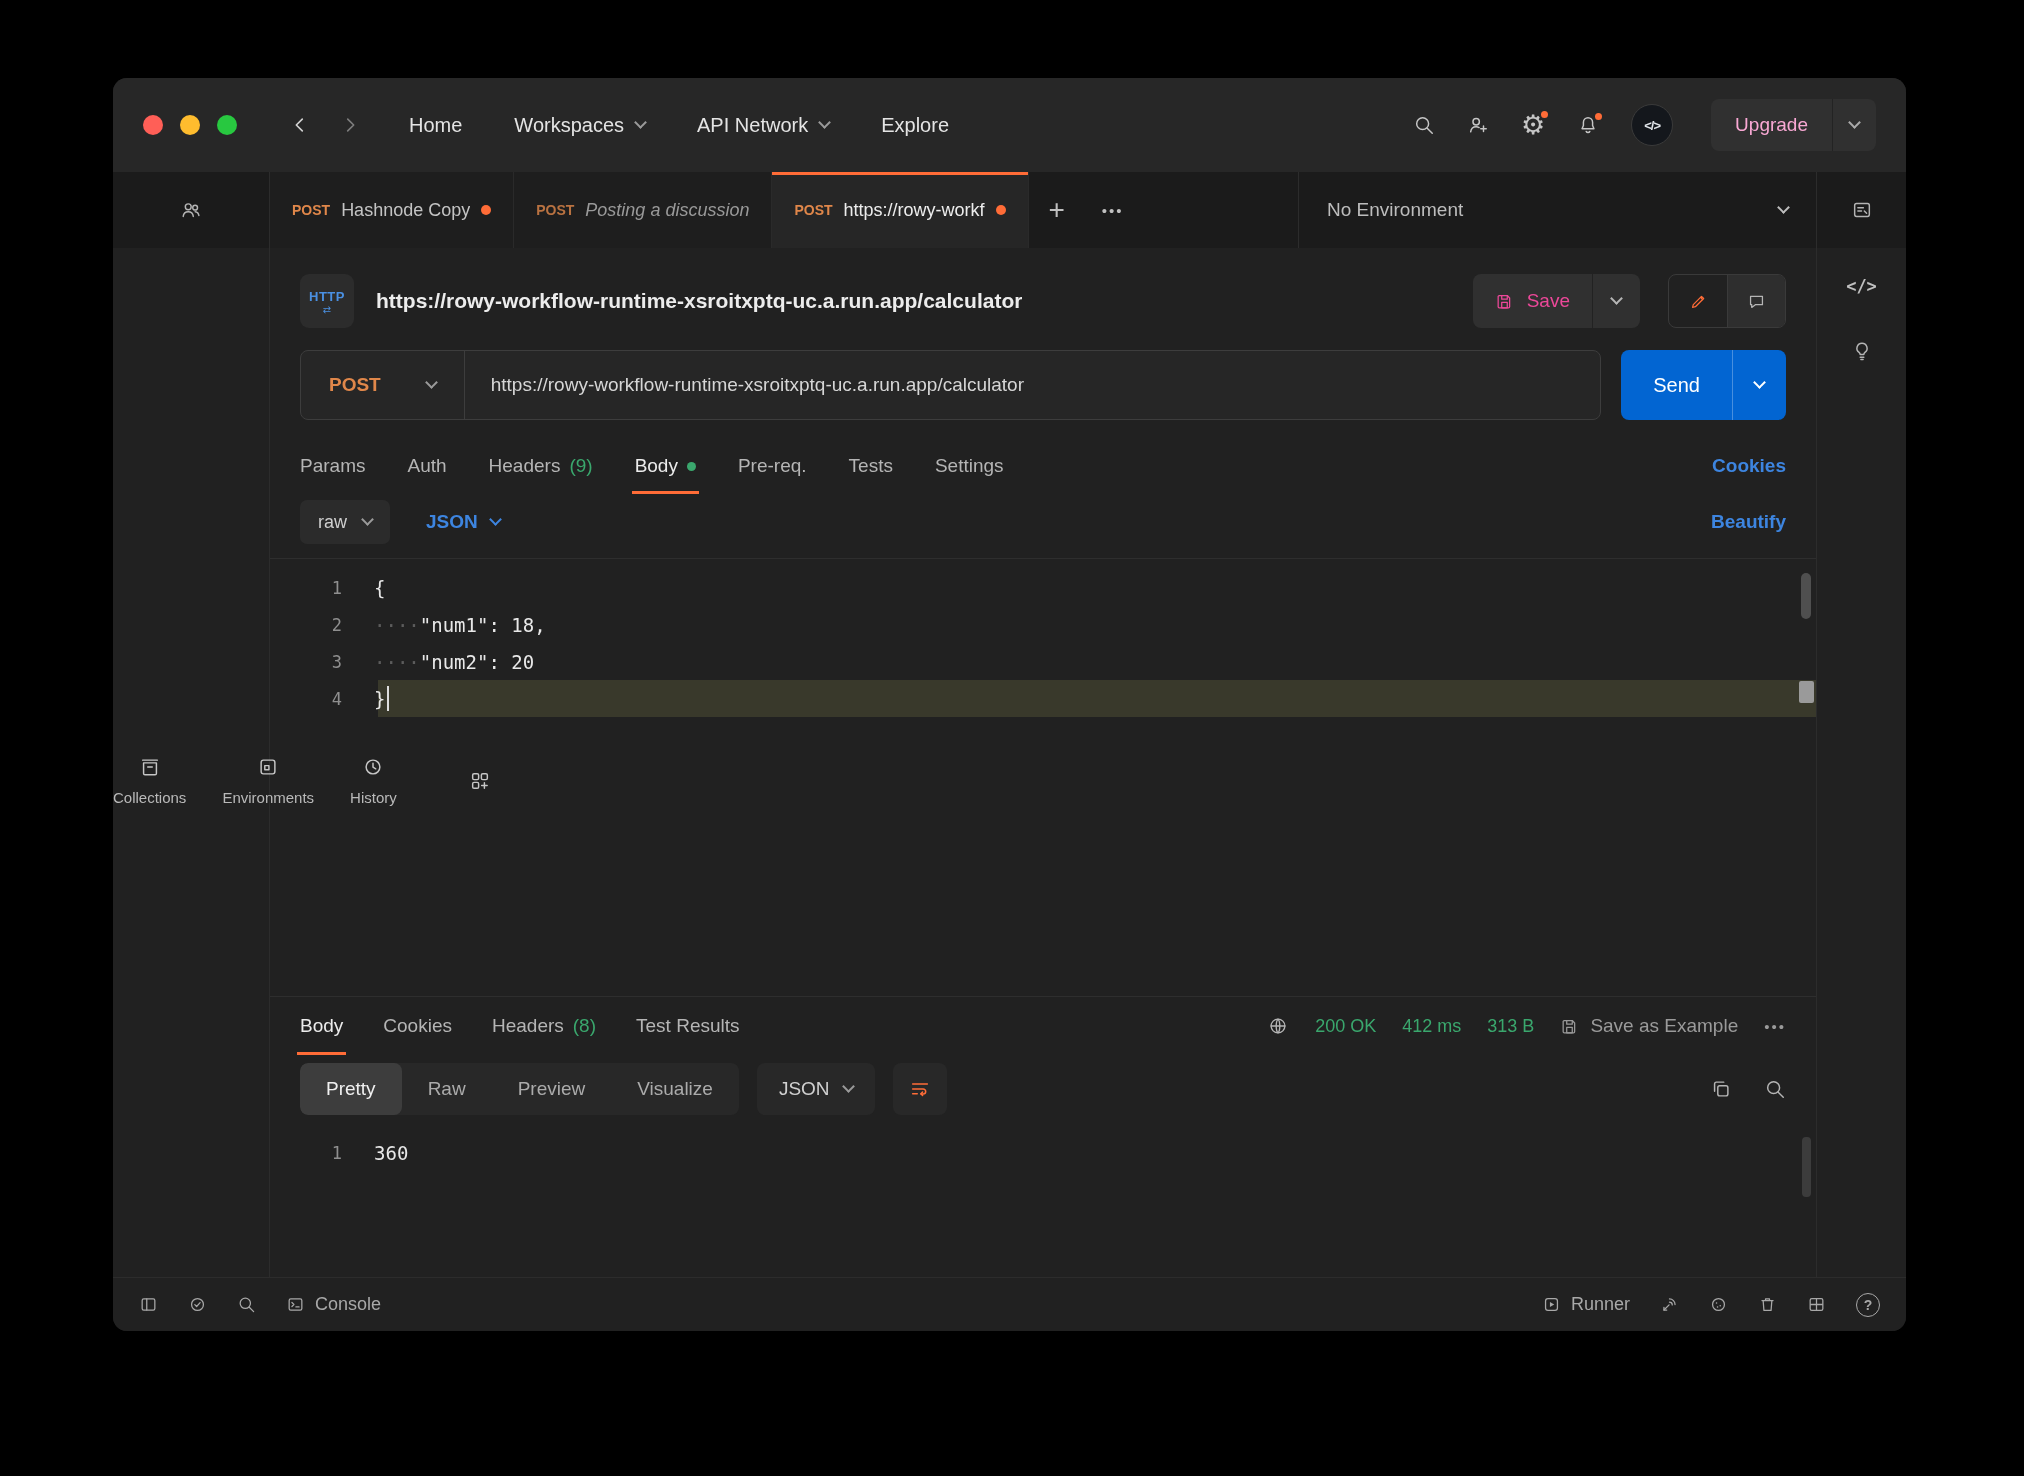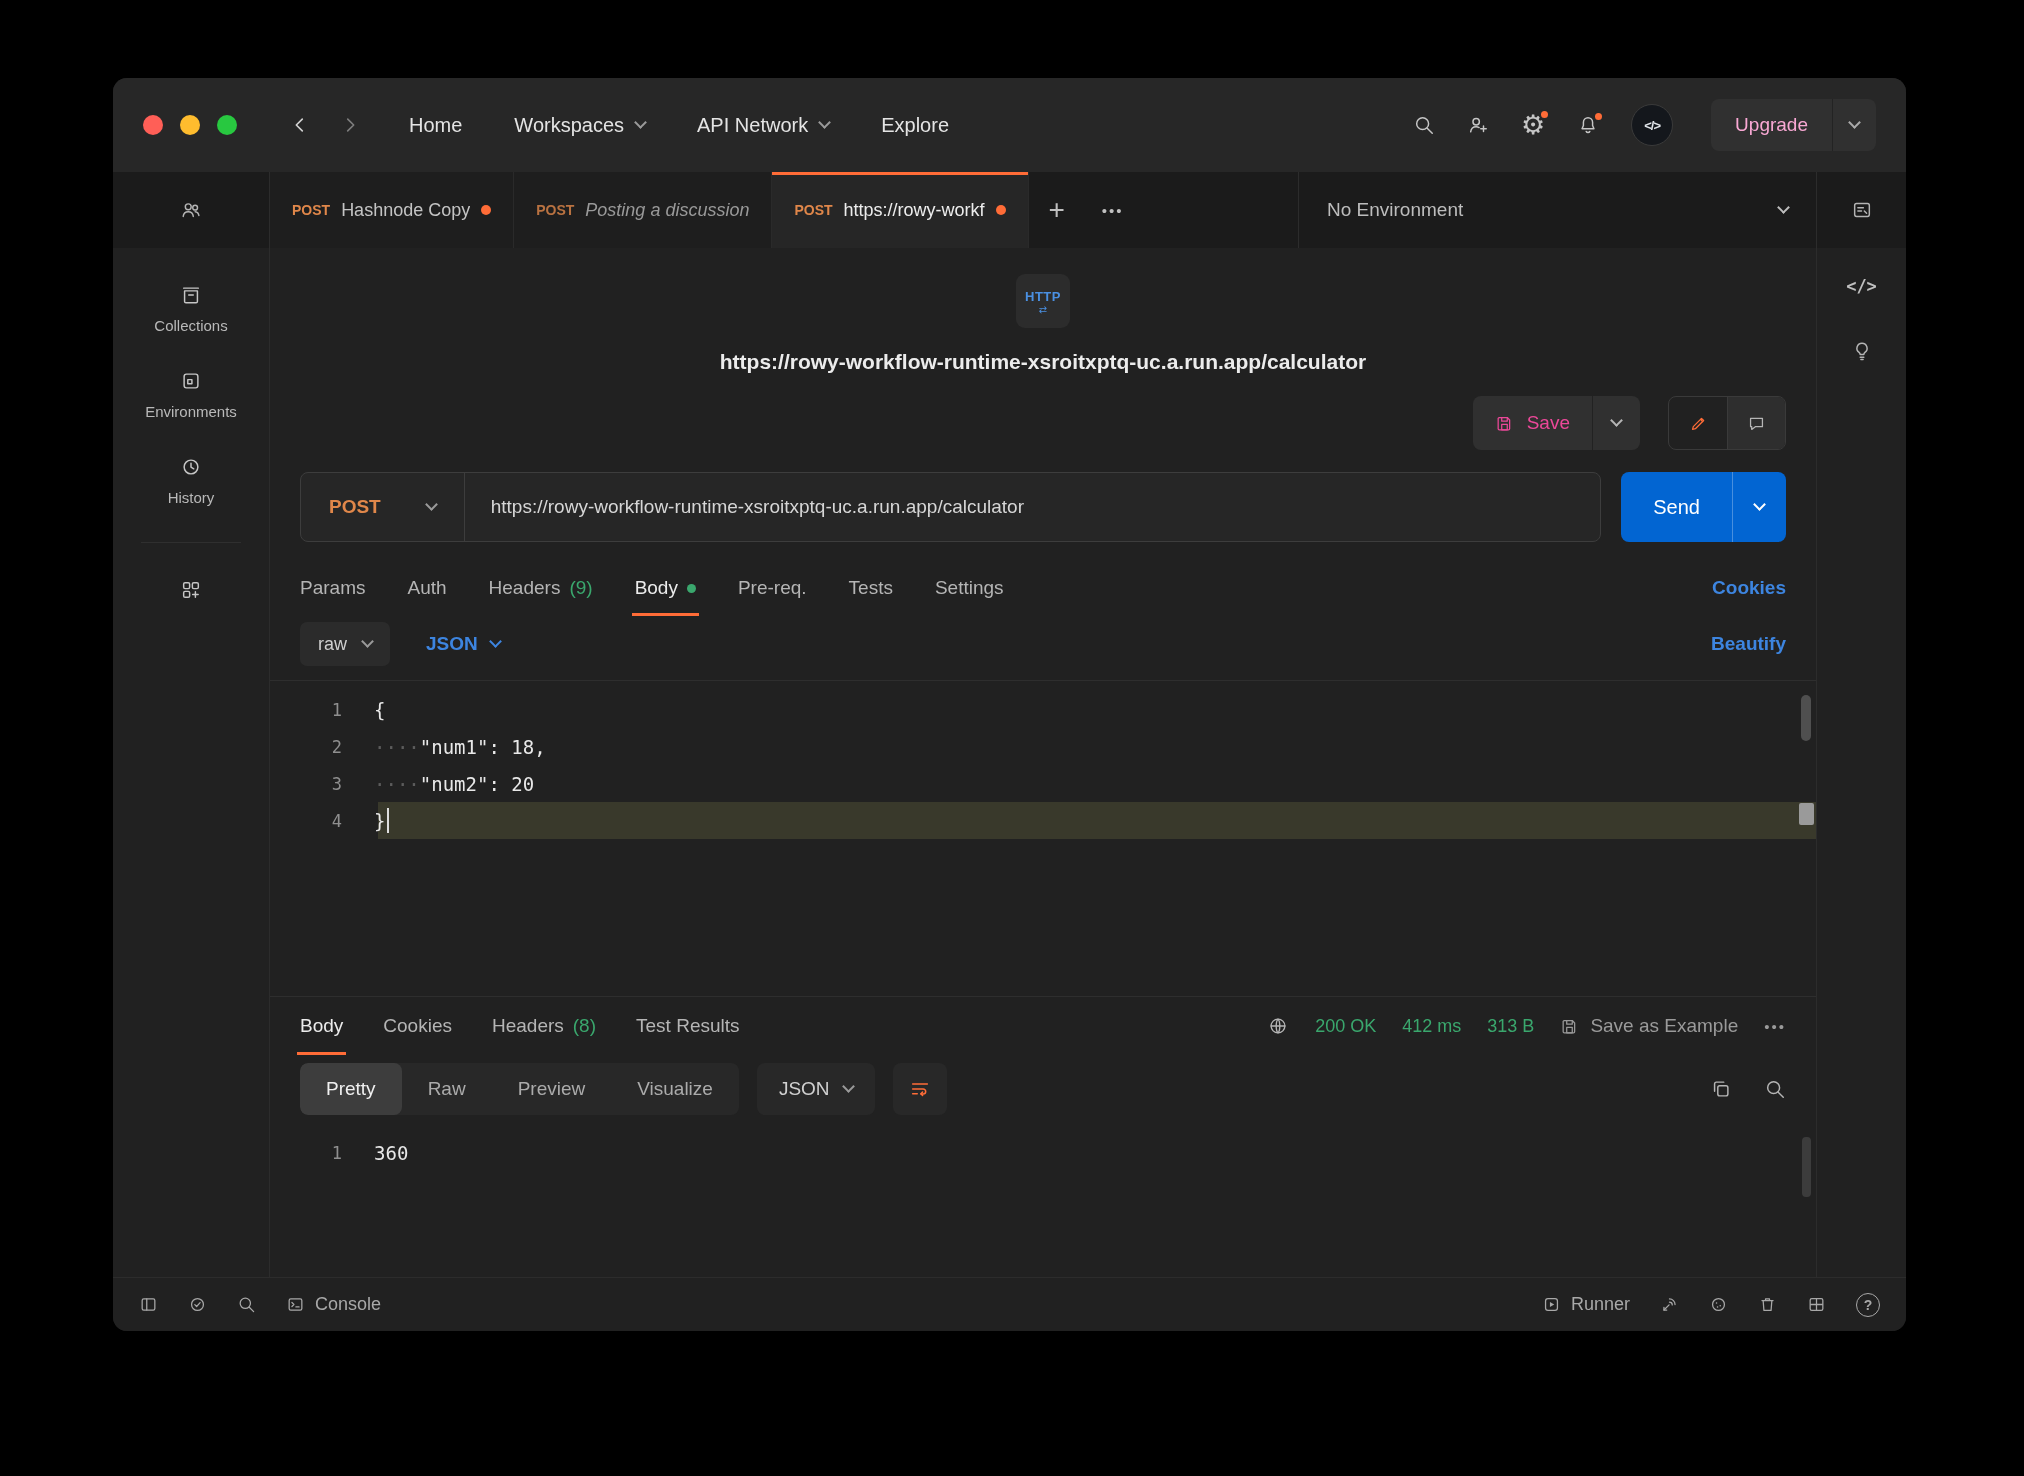--- a/index.html
+++ b/index.html
@@ -52,30 +52,30 @@
            font-size:28px;font-weight:300;flex:none;}
   .tab-more{font-size:15px;letter-spacing:2px;}
   .ts-env{display:flex;align-items:stretch;border-left:1px solid #2c2c2c;width:608px;flex:none;margin-left:auto;}
   .env-select{flex:1;display:flex;align-items:center;justify-content:space-between;
               padding:0 28px;color:#bdbdbd;font-size:19px;}
   .env-icon-btn{width:90px;border-left:1px solid #2c2c2c;display:flex;align-items:center;
                 justify-content:center;color:#b5b5b5;}
   
   .content-row{flex:1;display:flex;min-height:0;}
   .rail-left{width:157px;flex:none;border-right:1px solid #2c2c2c;padding-top:36px;
-             display:flex;flex-direction:column;align-items:center;gap:36px;}
+             display:flex;flex-direction:row;align-items:center;gap:36px;}
   .rail-item{display:flex;flex-direction:column;align-items:center;gap:11px;color:#b9b9b9;font-size:15px;}
   .rail-item svg{color:#c6c6c6;}
   .rail-divider{width:100px;height:1px;background:#2f2f2f;}
   .rail-right{width:90px;flex:none;border-left:1px solid #2c2c2c;padding-top:28px;
               display:flex;flex-direction:column;align-items:center;gap:44px;color:#b5b5b5;}
   .code-glyph{font-size:17px;font-weight:bold;color:#c0c0c0;font-family:"DejaVu Sans Mono",monospace;}
   .center{flex:1;display:flex;flex-direction:column;min-width:0;}
   
-  .req-header{display:flex;align-items:center;gap:22px;padding:26px 30px 18px;flex-direction:column;}
+  .req-header{display:flex;align-items:center;gap:22px;padding:26px 30px 18px;}
   .http-badge{width:54px;height:54px;border-radius:9px;background:#2c2c2c;display:flex;
               flex-direction:column;align-items:center;justify-content:center;gap:2px;flex:none;}
   .http-badge .t{color:#4a90e2;font-weight:700;font-size:13px;letter-spacing:.5px;}
   .http-badge .a{color:#4a90e2;font-size:10px;line-height:.8;}
   .req-title{font-size:21px;font-weight:700;color:#ececec;white-space:nowrap;overflow:hidden;
              text-overflow:ellipsis;min-width:0;}
   .req-actions{margin-left:auto;display:flex;align-items:center;gap:28px;flex:none;}
   .save-group{display:flex;height:54px;background:#303030;border-radius:8px;overflow:hidden;}
   .save-main{display:flex;align-items:center;gap:13px;padding:0 22px;color:#ec4899;font-size:19px;}
   .save-chev{width:48px;display:flex;align-items:center;justify-content:center;

